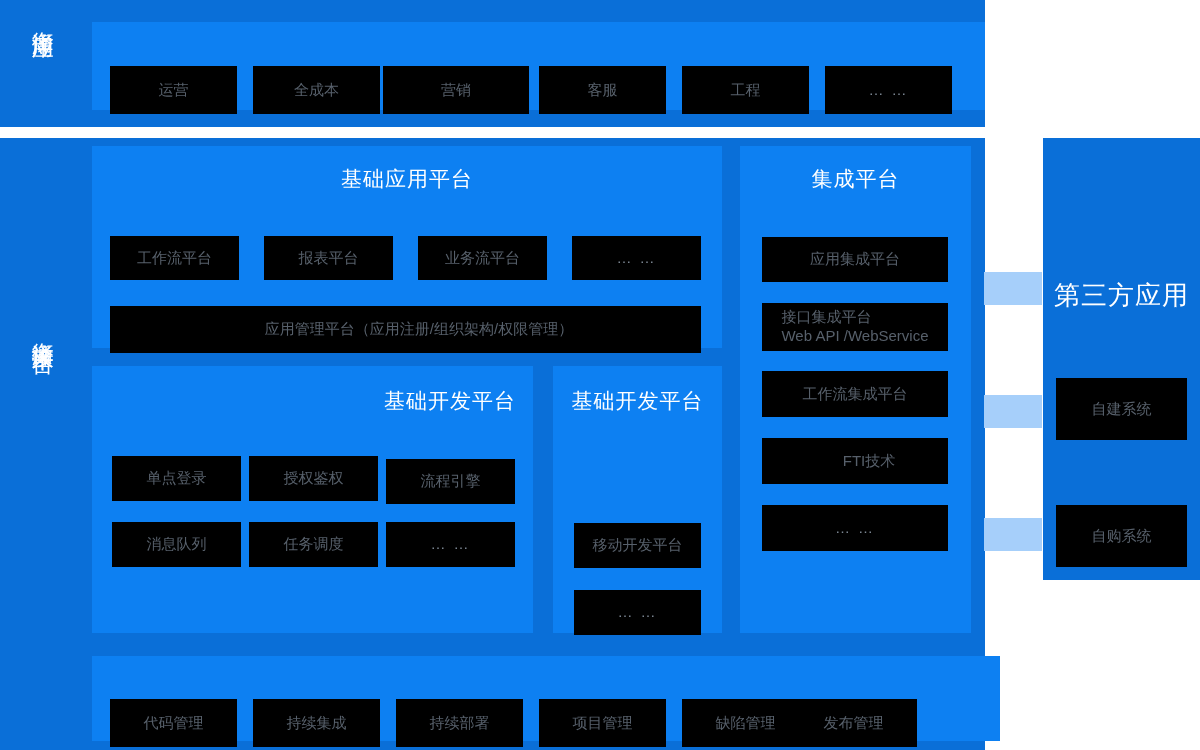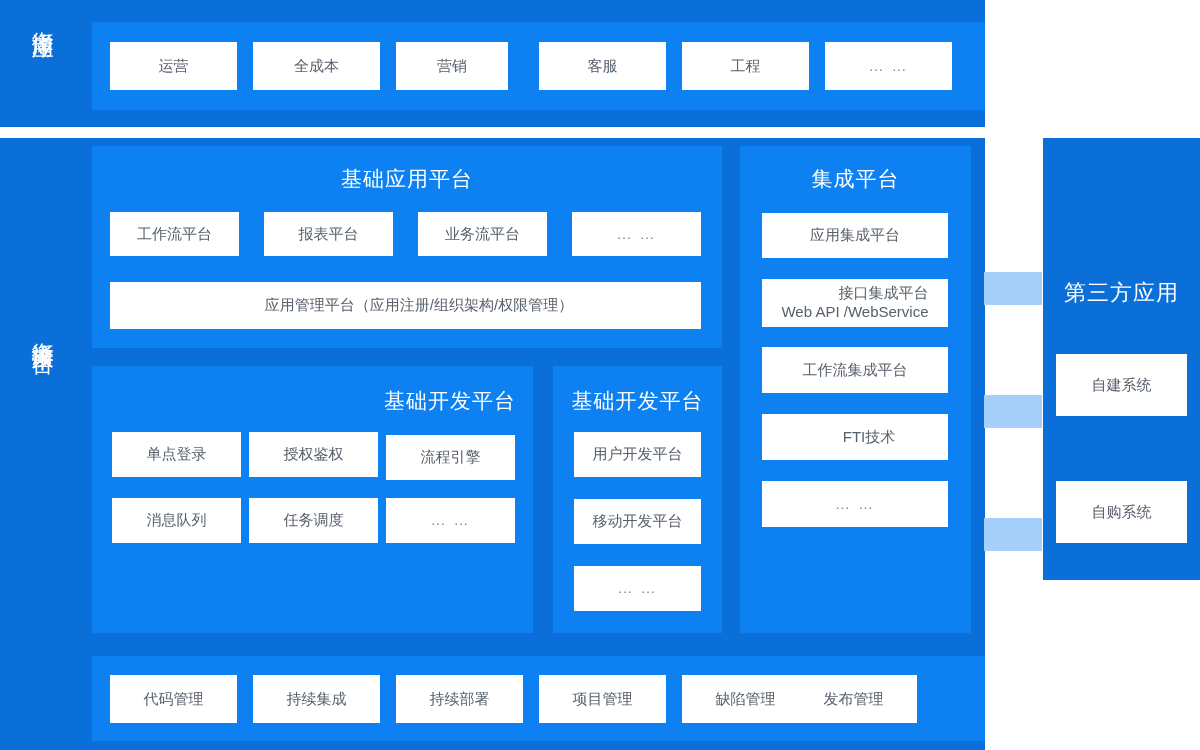--- a/index.html
+++ b/index.html
@@ -76,36 +76,37 @@
   .p-apps    { left: 92px;  top: 22px;  width: 893px; height: 88px; }
   
   .p-baseapp { left: 92px;  top: 146px; width: 630px; height: 202px; }
   
   .p-integ   { left: 740px; top: 146px; width: 231px; height: 487px; }
   
   .p-dev1    { left: 92px;  top: 366px; width: 441px; height: 267px; }
   
   .p-dev2    { left: 553px; top: 366px; width: 169px; height: 267px; }
   
-  .p-devops  { left: 92px;  top: 656px; width: 893px; height: 85px; }
+  .p-devops  { left: 92px;  top: 656px; width: 893px; height: 85px; padding-left: 15px; }
 
   
   .tile {
     position: absolute;
-    background: #ffffff;
+    background: #000000;
     color: #57606b;
     font-size: 15px;
     display: flex;
     align-items: center;
     justify-content: center;
-    text-align: right;
+    text-align: left;
     line-height: 1.25;
     box-sizing: border-box;
     padding: 2px 4px;
     white-space: pre-line;
+    margin-top: 24px;
   }
   .tile.ellipsis {
     color: #7d8894;
     letter-spacing: 2px;
   }
   .tile.wide-label { font-size: 15px; }
 
   
   .connector {
     position: absolute;
@@ -119,21 +120,21 @@
 <body>
 
 <div class="page">
 
   <div class="band-apps"></div>
   <div class="rail-label rail-apps">衡泽应用</div>
 
   <div class="panel p-apps">
     <div class="tile" style="left:18px; top:20px; width:127px; height:48px;">运营</div>
     <div class="tile" style="left:161px; top:20px; width:127px; height:48px;">全成本</div>
-    <div class="tile" style="left:304px; top:20px; width:112px; height:48px;">营销</div>
+    <div class="tile" style="left:291px; top:20px; width:146px; height:48px;">营销</div>
     <div class="tile" style="left:447px; top:20px; width:127px; height:48px;">客服</div>
     <div class="tile" style="left:590px; top:20px; width:127px; height:48px;">工程</div>
     <div class="tile ellipsis" style="left:733px; top:20px; width:127px; height:48px;">… …</div>
   </div>
 
   <div class="band-tech"></div>
   <div class="rail-label rail-tech">衡泽技术平台</div>
 
   <div class="panel p-baseapp">
     <div class="panel-title" style="position:absolute; left:0; top:19px; width:100%;">基础应用平台</div>
@@ -159,37 +160,36 @@
     <div class="tile" style="left:20px; top:66px; width:129px; height:45px;">单点登录</div>
     <div class="tile" style="left:157px; top:66px; width:129px; height:45px;">授权鉴权</div>
     <div class="tile" style="left:294px; top:69px; width:129px; height:45px;">流程引擎</div>
     <div class="tile" style="left:20px; top:132px; width:129px; height:45px;">消息队列</div>
     <div class="tile" style="left:157px; top:132px; width:129px; height:45px;">任务调度</div>
     <div class="tile ellipsis" style="left:294px; top:132px; width:129px; height:45px;">… …</div>
   </div>
 
   <div class="panel p-dev2">
     <div class="panel-title" style="position:absolute; left:0; top:21px; width:100%;">基础开发平台</div>
-    <div class="tile" style="left:21px; top:66px; width:127px; height:45px;">用户开发平台</div>
     <div class="tile" style="left:21px; top:133px; width:127px; height:45px;">移动开发平台</div>
     <div class="tile ellipsis" style="left:21px; top:200px; width:127px; height:45px;">… …</div>
   </div>
 
   <div class="panel p-devops">
     <div class="tile" style="left:18px; top:19px; width:127px; height:48px;">代码管理</div>
     <div class="tile" style="left:161px; top:19px; width:127px; height:48px;">持续集成</div>
     <div class="tile" style="left:304px; top:19px; width:127px; height:48px;">持续部署</div>
     <div class="tile" style="left:447px; top:19px; width:127px; height:48px;">项目管理</div>
     <div class="tile" style="left:590px; top:19px; width:127px; height:48px;">缺陷管理</div>
     <div class="tile" style="left:698px; top:19px; width:127px; height:48px;">发布管理</div>
   </div>
 
   <div class="connector" style="top:272px;"></div>
   <div class="connector" style="top:395px;"></div>
   <div class="connector" style="top:518px;"></div>
 
   <div class="third-party">
-    <div class="panel-title" style="position:absolute; left:0; top:140px; width:100%; font-size:22px;">第三方应用</div>
+    <div class="panel-title" style="position:absolute; left:0; top:140px; width:100%; font-size:26px;">第三方应用</div>
     <div class="tile" style="left:13px; top:216px; width:131px; height:62px;">自建系统</div>
     <div class="tile" style="left:13px; top:343px; width:131px; height:62px;">自购系统</div>
   </div>
 
 </div>
 
 </body></html>

